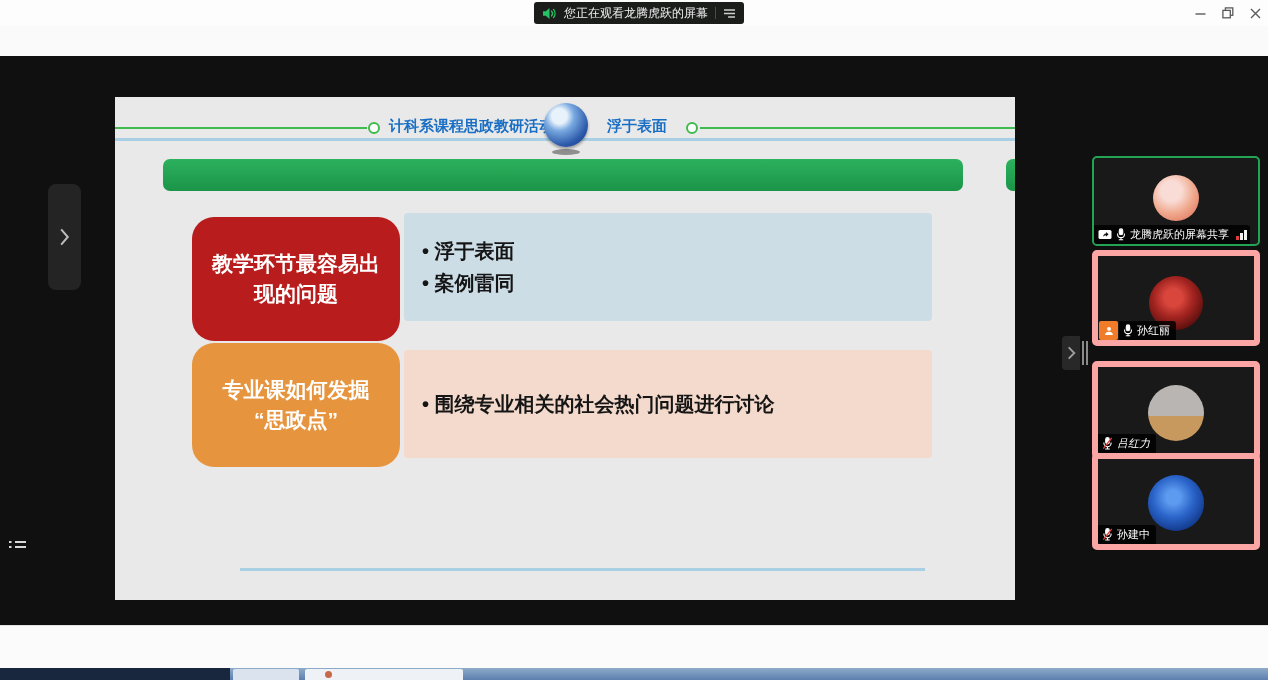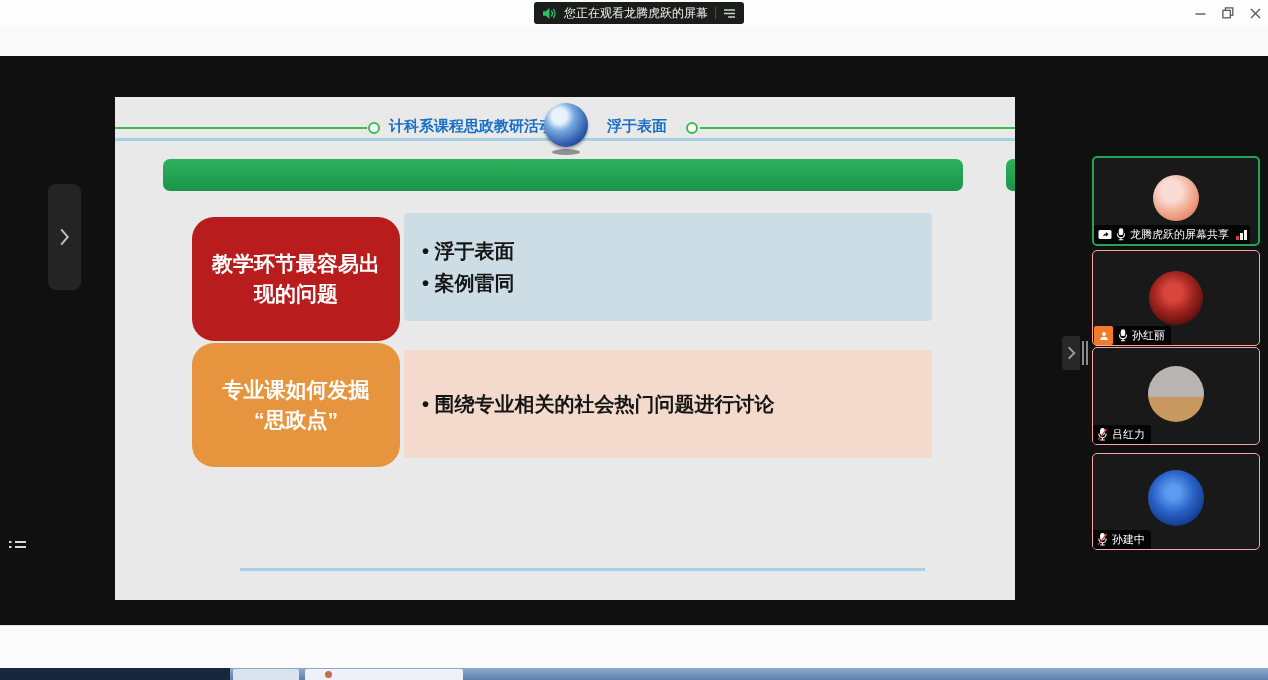--- a/index.html
+++ b/index.html
@@ -62,21 +62,21 @@
   
   .toast{left:1008px;top:160px;width:229px;height:31px;background:rgba(62,65,62,.96);border-radius:4px;
     display:flex;align-items:center;gap:8px;padding:0 8px;box-sizing:border-box;z-index:30;}
   .toast-mic{width:22px;height:22px;background:#5a5d5a;border-radius:4px;display:flex;align-items:center;justify-content:center;}
   .toast-text{color:#f0f0f0;font-size:12px;white-space:nowrap;}
   .toast-blur{display:flex;gap:2px;filter:blur(2px);}
   .toast-blur i{width:13px;height:13px;background:#9a9a9a;transform:rotate(45deg);display:block;}
   .toast-sep{width:1px;height:14px;background:#777;}
 
   
-  .tile{left:1092px;width:168px;background:#191919;border:1px solid #fca5a5;border-radius:5px;box-sizing:border-box;}
+  .tile{left:1092px;width:168px;background:#191919;border:6px solid #fca5a5;border-radius:5px;box-sizing:border-box;}
   .tile.active{border:2px solid #23a455;}
   .avatar{position:absolute;left:50%;transform:translateX(-50%);border-radius:50%;}
   .name-tag{position:absolute;left:0;bottom:0;background:rgba(0,0,0,.82);color:#fff;font-size:11px;
     display:flex;align-items:center;gap:4px;padding:2px 6px 2px 4px;border-radius:0 3px 0 3px;white-space:nowrap;margin-top:20px;}
   .host-badge{width:19px;height:19px;background:#f07b28;display:flex;align-items:center;justify-content:center;border-radius:2px;}
   .sigbars{display:flex;align-items:flex-end;gap:1px;margin-left:3px;}
   .sigbars i{display:block;width:3px;}
 
   
   .toolbar{left:0;top:625px;width:1268px;height:43px;background:#fbfbfb;border-top:1px solid #e3e3e3;}
@@ -261,21 +261,21 @@
         <span>孙红丽</span>
       </div>
       <div class="host-badge" style="position:absolute;left:1px;bottom:0;">
         <svg width="12" height="12" viewBox="0 0 20 20">
             <circle cx="10" cy="6.5" r="3.2" fill="#fff"></circle>
             <path d="M3.5 16.5c0-3.5 2.9-5.4 6.5-5.4s6.5 1.9 6.5 5.4z" fill="#fff"></path>
           </svg>
       </div>
     </div>
 
-    <div class="abs tile" style="top:291px;height:98px;">
+    <div class="abs tile" style="top:305px;height:98px;font-style:italic;">
       <div class="avatar" style="top:18px;width:56px;height:56px;background:linear-gradient(#b9b5b2 0 55%,#c8995f 55% 100%);"></div>
       <div class="name-tag">
         <span style="display:flex;">
           <svg width="11" height="13" viewBox="0 0 16 20">
               <g fill="none" stroke="#fff" stroke-width="1.7">
                 <rect x="5.2" y="1" width="5.6" height="9.5" rx="2.8" fill="#fff"></rect>
                 <path d="M2.5 8.5v1a5.5 5.5 0 0 0 11 0v-1M8 15v2.5M4.5 18.5h7"></path>
               </g>
               <path d="M1.5 18L14.5 1.5" stroke="#e03c3c" stroke-width="2"></path>
             </svg>

